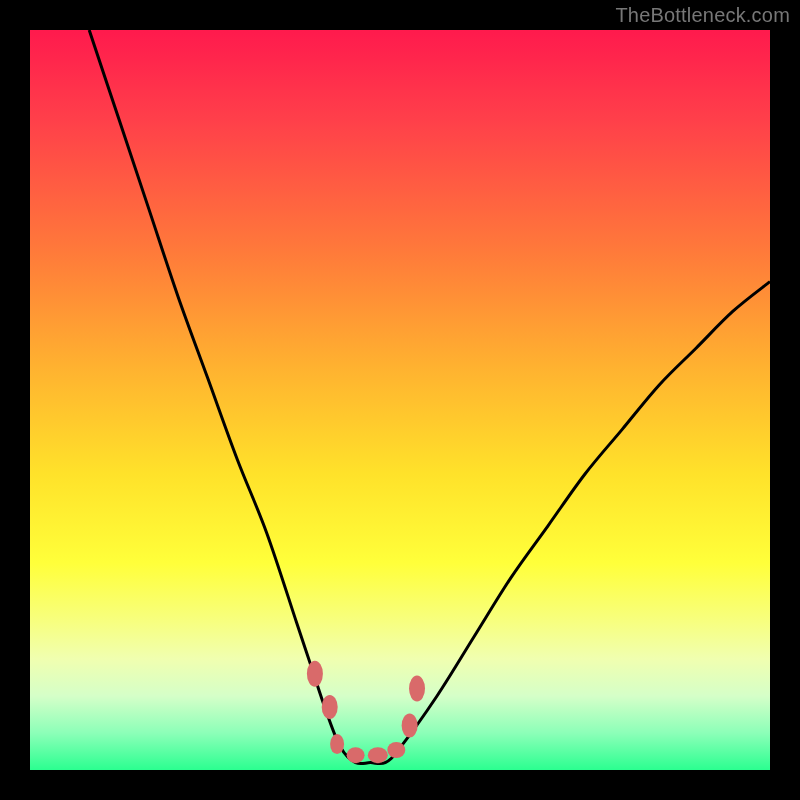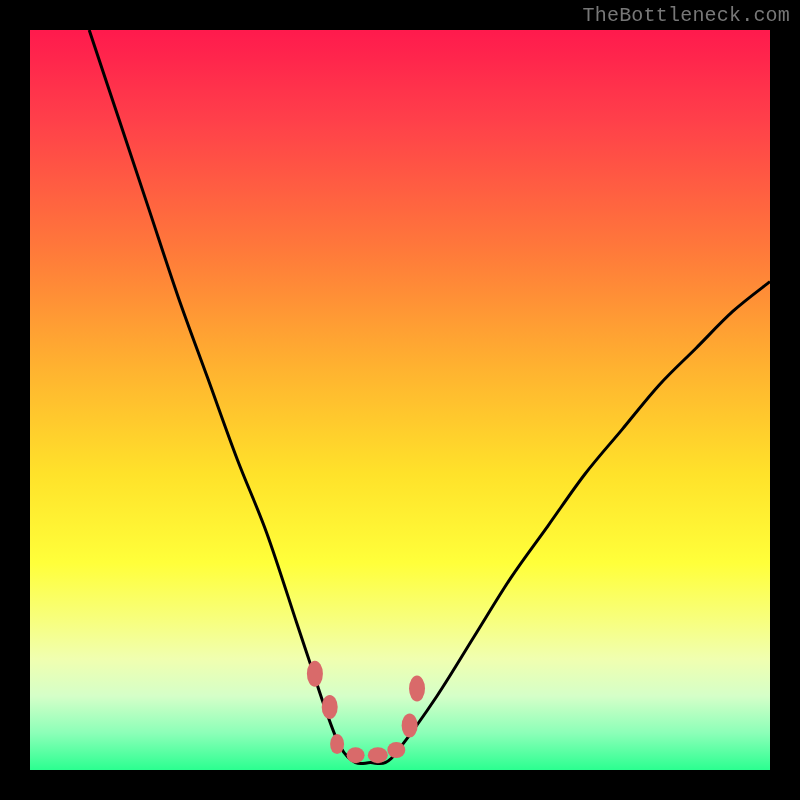--- a/index.html
+++ b/index.html
@@ -11,21 +11,20 @@
     overflow: hidden;
     font-family: Arial, Helvetica, sans-serif;
   }
   .frame {
     position: absolute;
     left: 0;
     top: 0;
     width: 800px;
     height: 800px;
     background: #000;
-    font-family: Liberation Mono, monospace;
   }
   .plot {
     position: absolute;
     left: 30px;
     top: 30px;
     width: 740px;
     height: 740px;
     background: linear-gradient(
       to bottom,
       #ff1a4d 0%,

